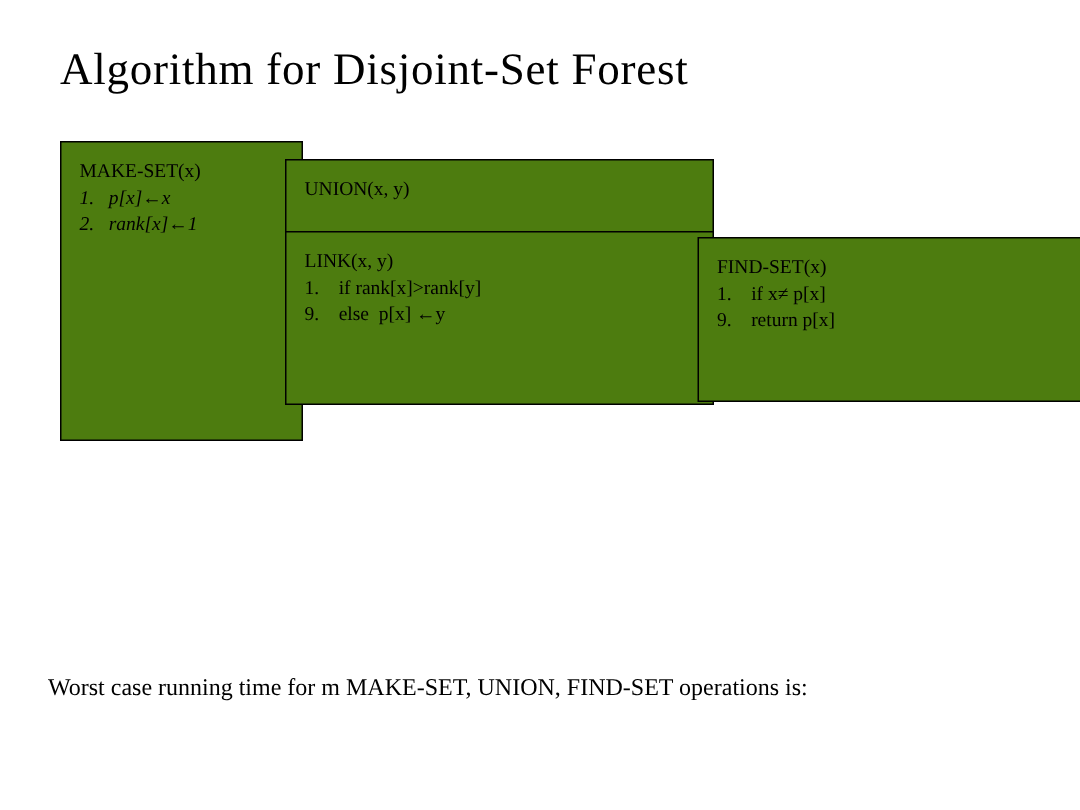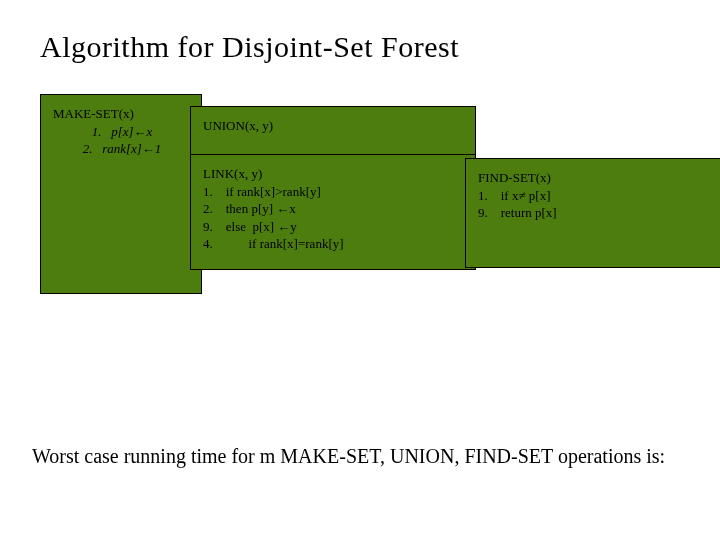--- a/index.html
+++ b/index.html
@@ -55,26 +55,26 @@
     width: 286px;
     height: 116px;
   }
   .box-find {
     left: 425px;
     top: 68px;
     width: 260px;
     height: 110px;
   }
   .alg-row { white-space: pre; }
-  .it { font-style: italic; text-align: center; }
+  .it { font-style: italic; }
   .footer {
     position: absolute;
     left: 32px;
     bottom: 70px;
-    font-size: 20px;
+    font-size: 16px;
     line-height: 1.35;
     width: 650px;
   }
 </style>
 </head>
 <body>
 
 <div class="slide">
 
   <h1 class="title">Algorithm for Disjoint-Set Forest</h1>
@@ -87,23 +87,21 @@
       <div class="alg-row it">2.   rank[x]←1</div>
     </div>
 
     <div class="algo-box box-union">
       <div class="alg-row">UNION(x, y)</div>
     </div>
 
     <div class="algo-box box-link">
       <div class="alg-row">LINK(x, y)</div>
       <div class="alg-row">1.    if rank[x]&gt;rank[y]</div>
-      <div class="alg-row">2.    then p[y] ←x</div>
       <div class="alg-row">9.    else  p[x] ←y</div>
-      <div class="alg-row">4.           if rank[x]=rank[y]</div>
     </div>
 
     <div class="algo-box box-find">
       <div class="alg-row">FIND-SET(x)</div>
       <div class="alg-row">1.    if x≠ p[x]</div>
       <div class="alg-row">9.    return p[x]</div>
     </div>
 
   </div>
 

